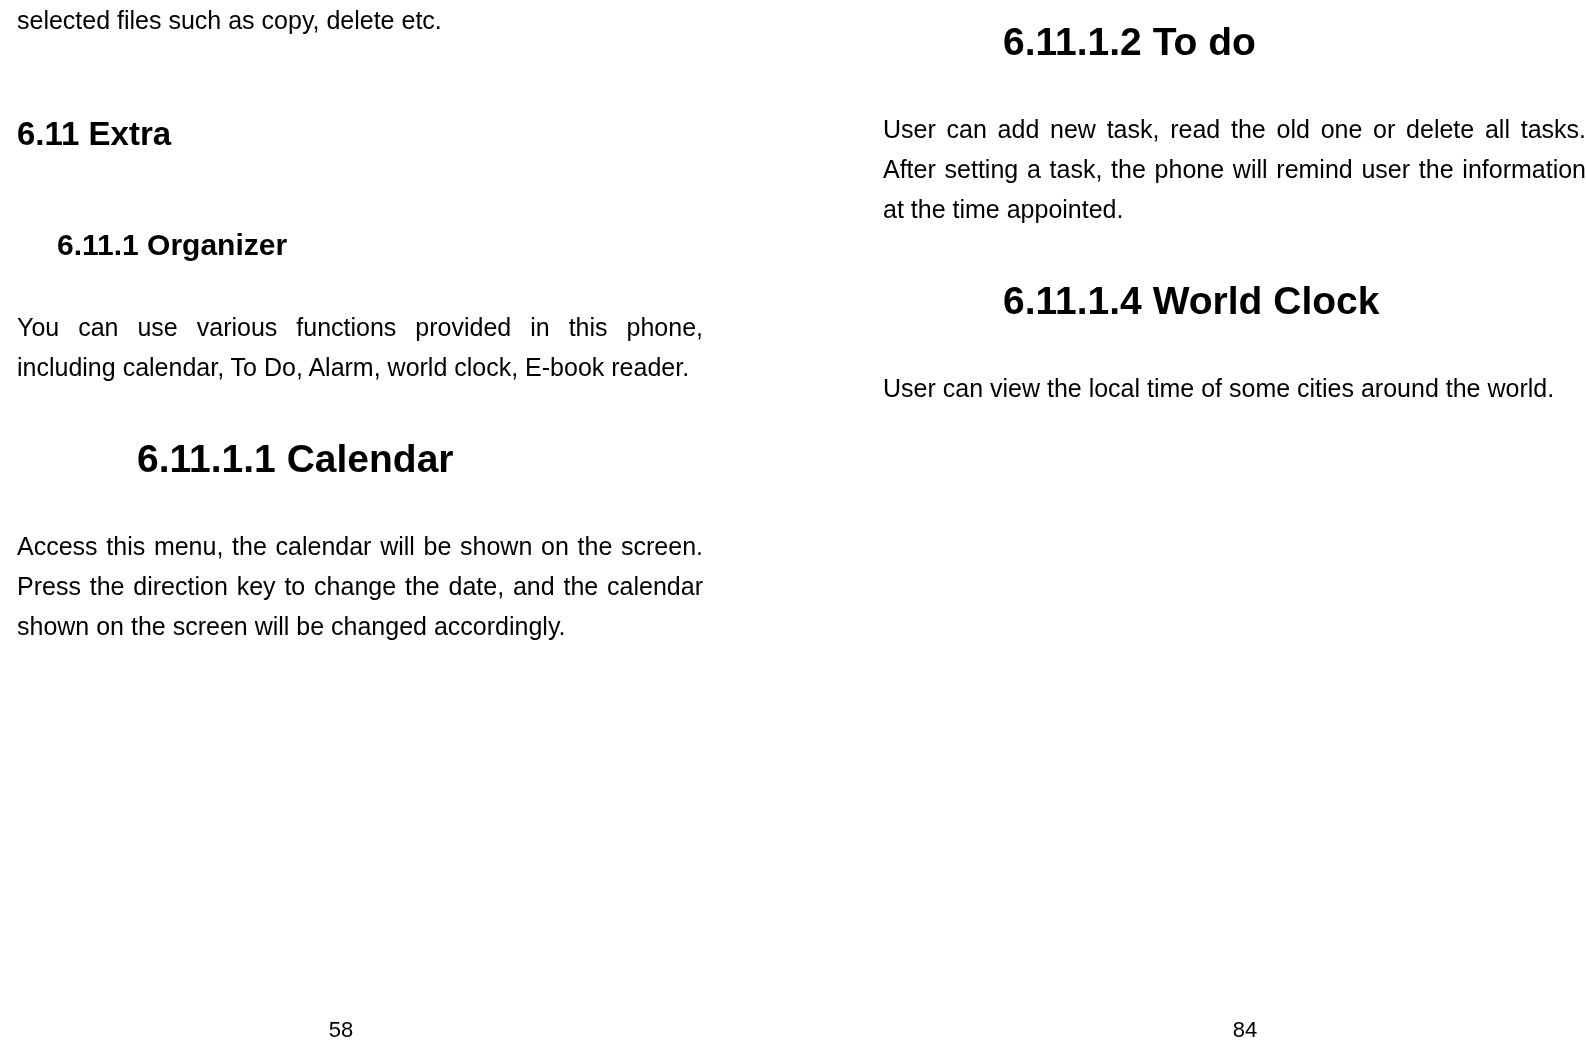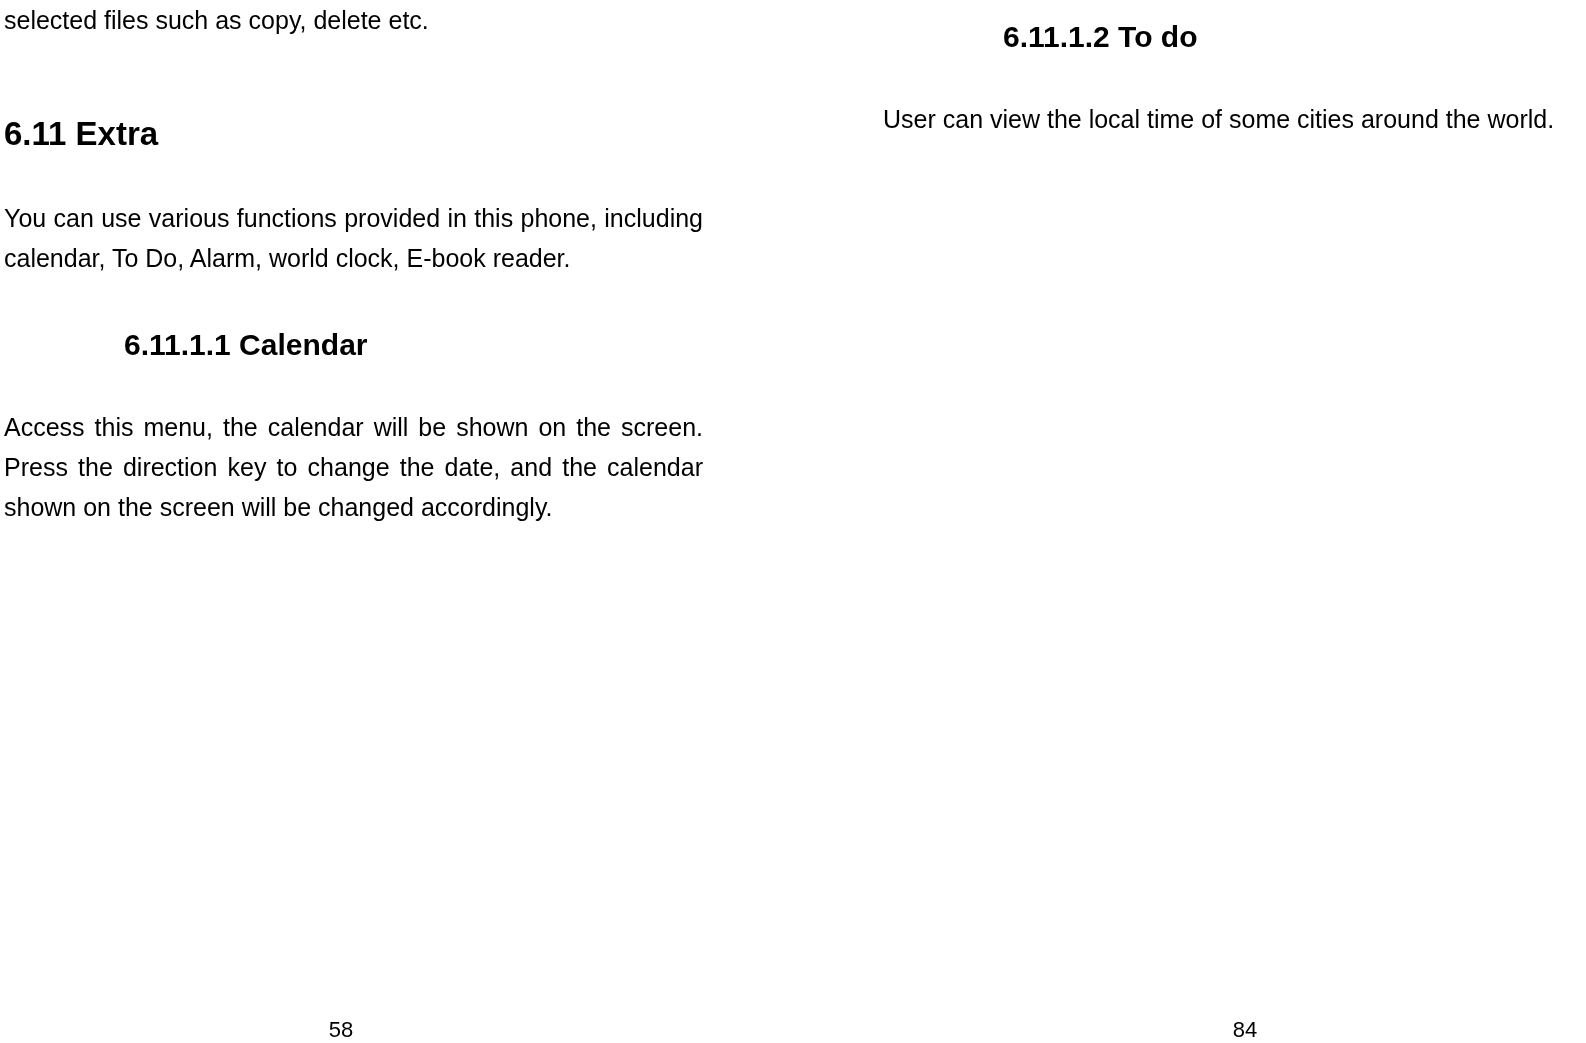--- a/index.html
+++ b/index.html
@@ -11,21 +11,21 @@
       font-family: Arial, Helvetica, sans-serif;
       background: #ffffff;
       color: #000000;
       width: 1586px;
       height: 1043px;
       display: flex;
       padding: 0;
     }
     .page {
       width: 50%;
-      padding: 0 90px 0 4px;
+      padding: 0 90px 0 17px;
       display: flex;
       flex-direction: column;
       position: relative;
     }
     .page-right {
       padding: 0 0 0 90px;
     }
     .body-text {
       font-size: 25px;
       line-height: 1.6;
@@ -41,21 +41,21 @@
       margin-bottom: 45px;
     }
     .h2 {
       font-size: 30px;
       font-weight: bold;
       margin-top: 30px;
       margin-bottom: 45px;
       padding-left: 40px;
     }
     .h3 {
-      font-size: 30px;
+      font-size: 39px;
       font-weight: bold;
       margin-top: 20px;
       margin-bottom: 45px;
       padding-left: 120px;
     }
     .page-number {
       position: absolute;
       bottom: 0;
       left: 50%;
       transform: translateX(-50%);
@@ -69,28 +69,31 @@
     }
   </style>
 </head>
 <body>
 
 <div class="page">
   <p class="body-text">selected files such as copy, delete etc.</p>
 
   <h1 class="h1">6.11  Extra</h1>
 
+  <h2 class="h2">6.11.1  Organizer</h2>
   <p class="body-text body-text-justified">You can use various functions provided in this phone, including calendar, To Do, Alarm, world clock, E-book reader.</p>
 
   <h3 class="h3">6.11.1.1  Calendar</h3>
   <p class="body-text body-text-justified">Access this menu, the calendar will be shown on the screen. Press the direction key to change the date, and the calendar shown on the screen will be changed accordingly.</p>
 
   <div class="page-number page-number-left">58</div>
 </div>
 
 <div class="page page-right">
   <h3 class="h3">6.11.1.2  To do</h3>
+  <p class="body-text body-text-justified">User can add new task, read the old one or delete all tasks. After setting a task, the phone will remind user the information at the time appointed.</p>
 
 
+  <h3 class="h3">6.11.1.4  World Clock</h3>
   <p class="body-text body-text-justified">User can view the local time of some cities around the world.</p>
 
   <div class="page-number page-number-right">84</div>
 </div>
 
 </body></html>

